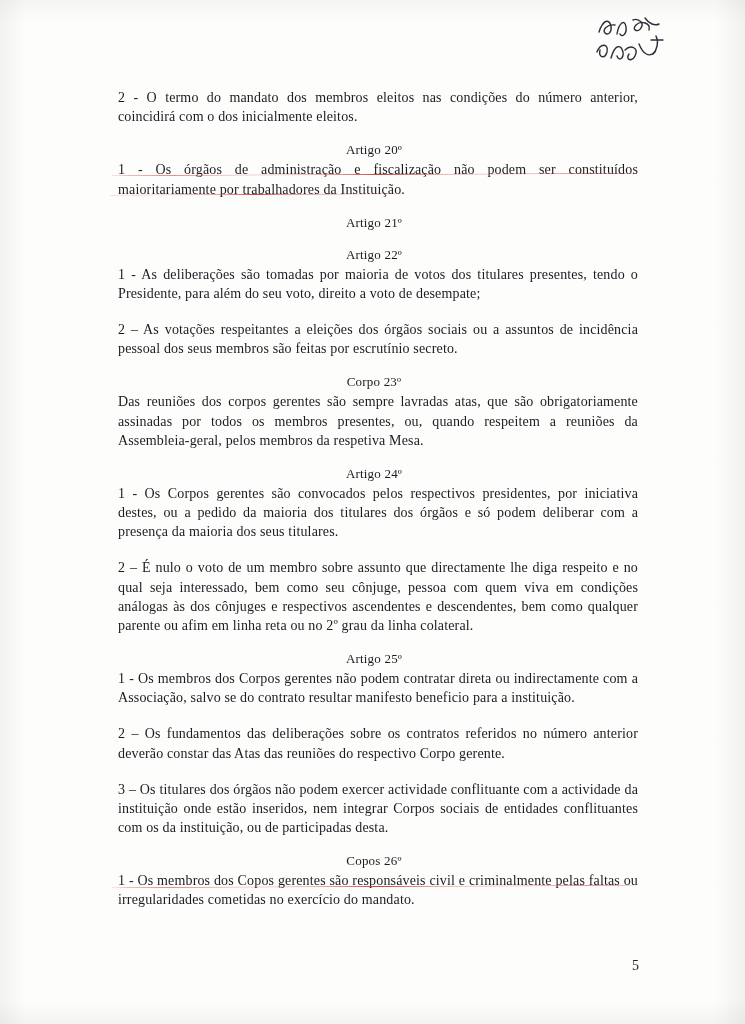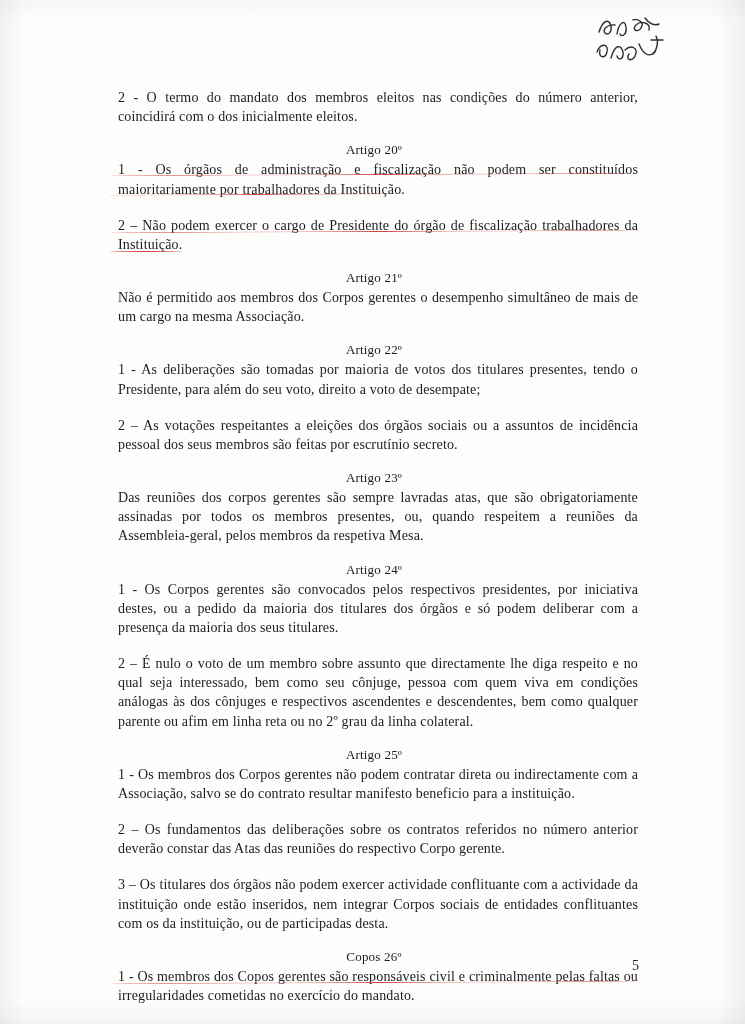--- a/index.html
+++ b/index.html
@@ -116,34 +116,28 @@
   <div class="content">
 
     <p>2 - O termo do mandato dos membros eleitos nas condições do número anterior, coincidirá com o dos inicialmente eleitos.</p>
 
     <div class="heading">Artigo 20º</div>
     <div class="para-wrap">
       <p>1 - Os órgãos de administração e fiscalização não podem ser constituídos maioritariamente por trabalhadores da Instituição.</p>
       <div class="ul" style="left:2px; top:14px; width:524px;"></div>
       <div class="ul" style="left:0px; top:34px; width:292px;"></div>
     </div>
-    <div class="para-wrap gap-md">
-      <p>2 – Não podem exercer o cargo de Presidente do órgão de fiscalização trabalhadores da Instituição.</p>
-      <div class="ul" style="left:2px; top:15px; width:523px;"></div>
-      <div class="ul" style="left:0px; top:35px; width:72px;"></div>
-    </div>
 
     <div class="heading">Artigo 21º</div>
-    <p>Não é permitido aos membros dos Corpos gerentes o desempenho simultâneo de mais de um cargo na mesma Associação.</p>
 
     <div class="heading">Artigo 22º</div>
     <p>1 - As deliberações são tomadas por maioria de votos dos titulares presentes, tendo o Presidente, para além do seu voto, direito a voto de desempate;</p>
     <p class="gap-md">2 – As votações respeitantes a eleições dos órgãos sociais ou a assuntos de incidência pessoal dos seus membros são feitas por escrutínio secreto.</p>
 
-    <div class="heading">Artigo 23º</div>
+    <div class="heading">Corpo 23º</div>
     <p>Das reuniões dos corpos gerentes são sempre lavradas atas, que são obrigatoriamente assinadas por todos os membros presentes, ou, quando respeitem a reuniões da Assembleia-geral, pelos membros da respetiva Mesa.</p>
 
     <div class="heading">Artigo 24º</div>
     <p>1 - Os Corpos gerentes são convocados pelos respectivos presidentes, por iniciativa destes, ou a pedido da maioria dos titulares dos órgãos e só podem deliberar com a presença da maioria dos seus titulares.</p>
     <p class="gap-md">2 – É nulo o voto de um membro sobre assunto que directamente lhe diga respeito e no qual seja interessado, bem como seu cônjuge, pessoa com quem viva em condições análogas às dos cônjuges e respectivos ascendentes e descendentes, bem como qualquer parente ou afim em linha reta ou no 2º grau da linha colateral.</p>
 
     <div class="heading">Artigo 25º</div>
     <p>1 - Os membros dos Corpos gerentes não podem contratar direta ou indirectamente com a Associação, salvo se do contrato resultar manifesto beneficio para a instituição.</p>
     <p class="gap-md">2 – Os fundamentos das deliberações sobre os contratos referidos no número anterior deverão constar das Atas das reuniões do respectivo Corpo gerente.</p>
     <p class="gap-md">3 – Os titulares dos órgãos não podem exercer actividade conflituante com a actividade da instituição onde estão inseridos, nem integrar Corpos sociais de entidades conflituantes com os da instituição, ou de participadas desta.</p>

